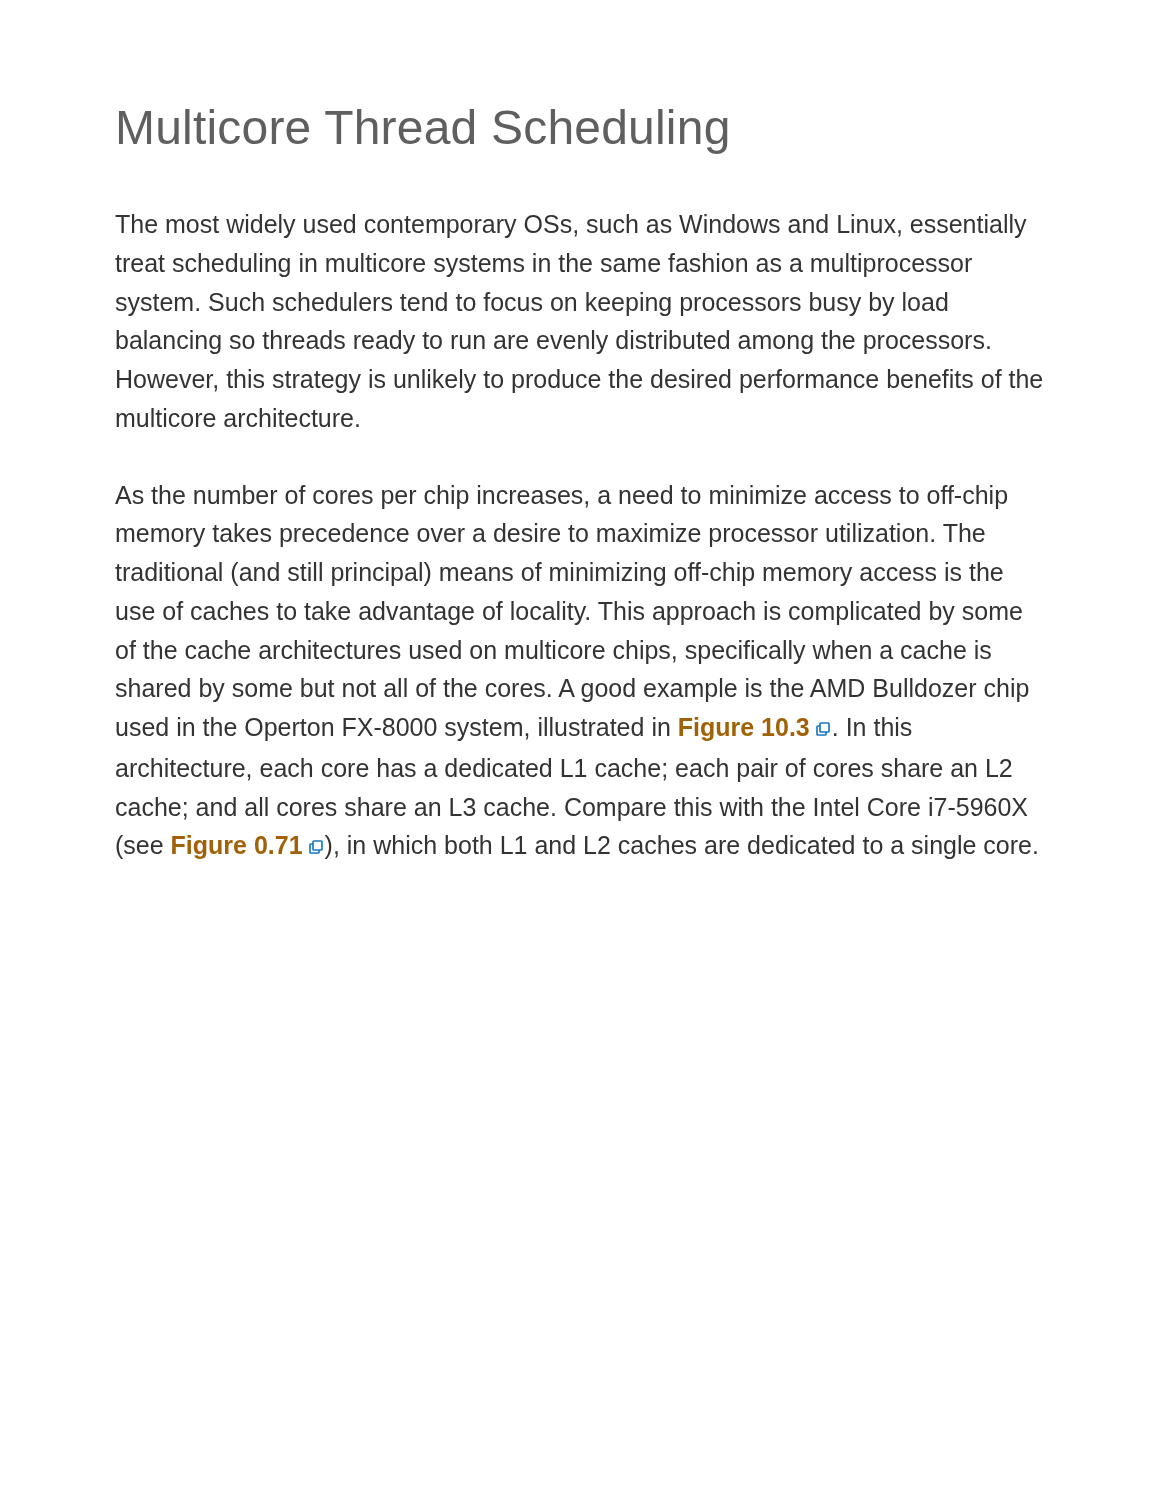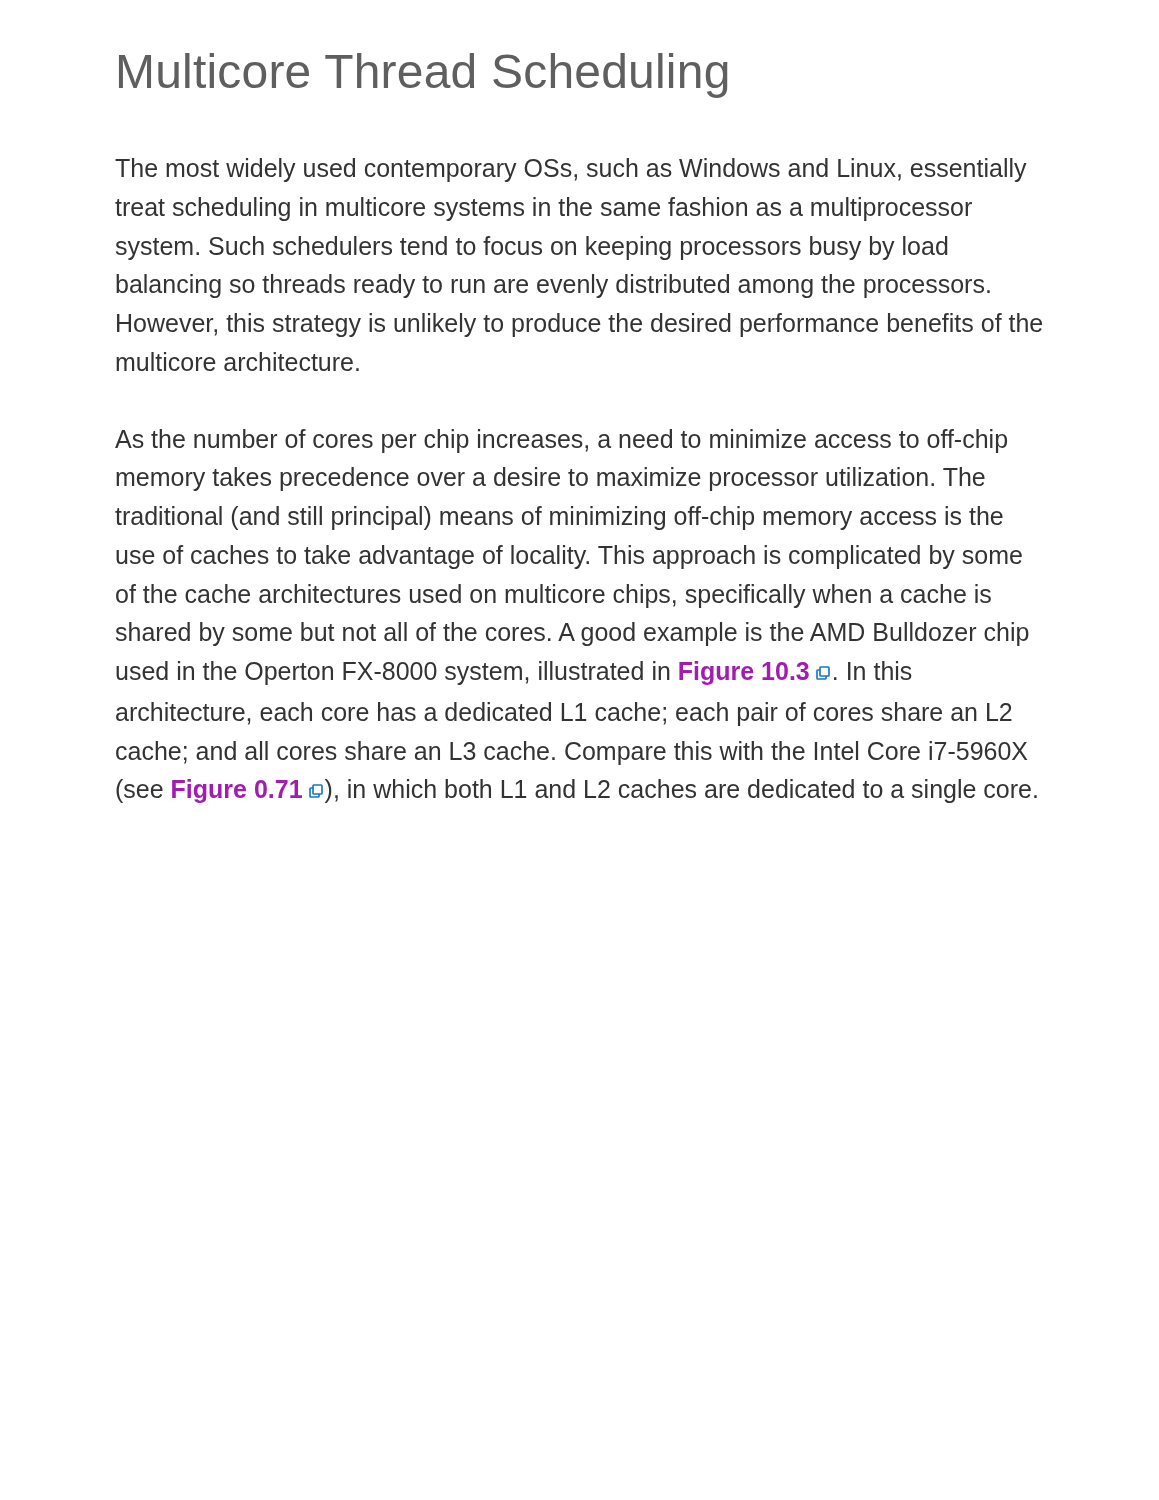--- a/index.html
+++ b/index.html
@@ -5,37 +5,37 @@
   html, body {
     margin: 0;
     padding: 0;
     width: 1159px;
     background: #ffffff;
     font-family: Arial, Helvetica, sans-serif;
     color: #333333;
   }
   .page {
     box-sizing: border-box;
-    padding: 44px 115px 0 115px;
+    padding: 100px 115px 0 115px;
   }
   .heading {
     font-size: 48px;
     font-weight: 400;
     color: #5f5f5f;
     margin: 0 0 50px 0;
     letter-spacing: 0.2px;
   }
   .para {
     font-size: 25px;
     line-height: 1.55;
     color: #333333;
     margin: 0 0 38px 0;
   }
   a.fig-link {
-    color: #a21caf;
+    color: #a16207;
     text-decoration: none;
     font-weight: 700;
     white-space: nowrap;
   }
   .popup-icon {
     display: inline-block;
     vertical-align: -2px;
     margin-left: 4px;
   }
   .popup-icon svg {

